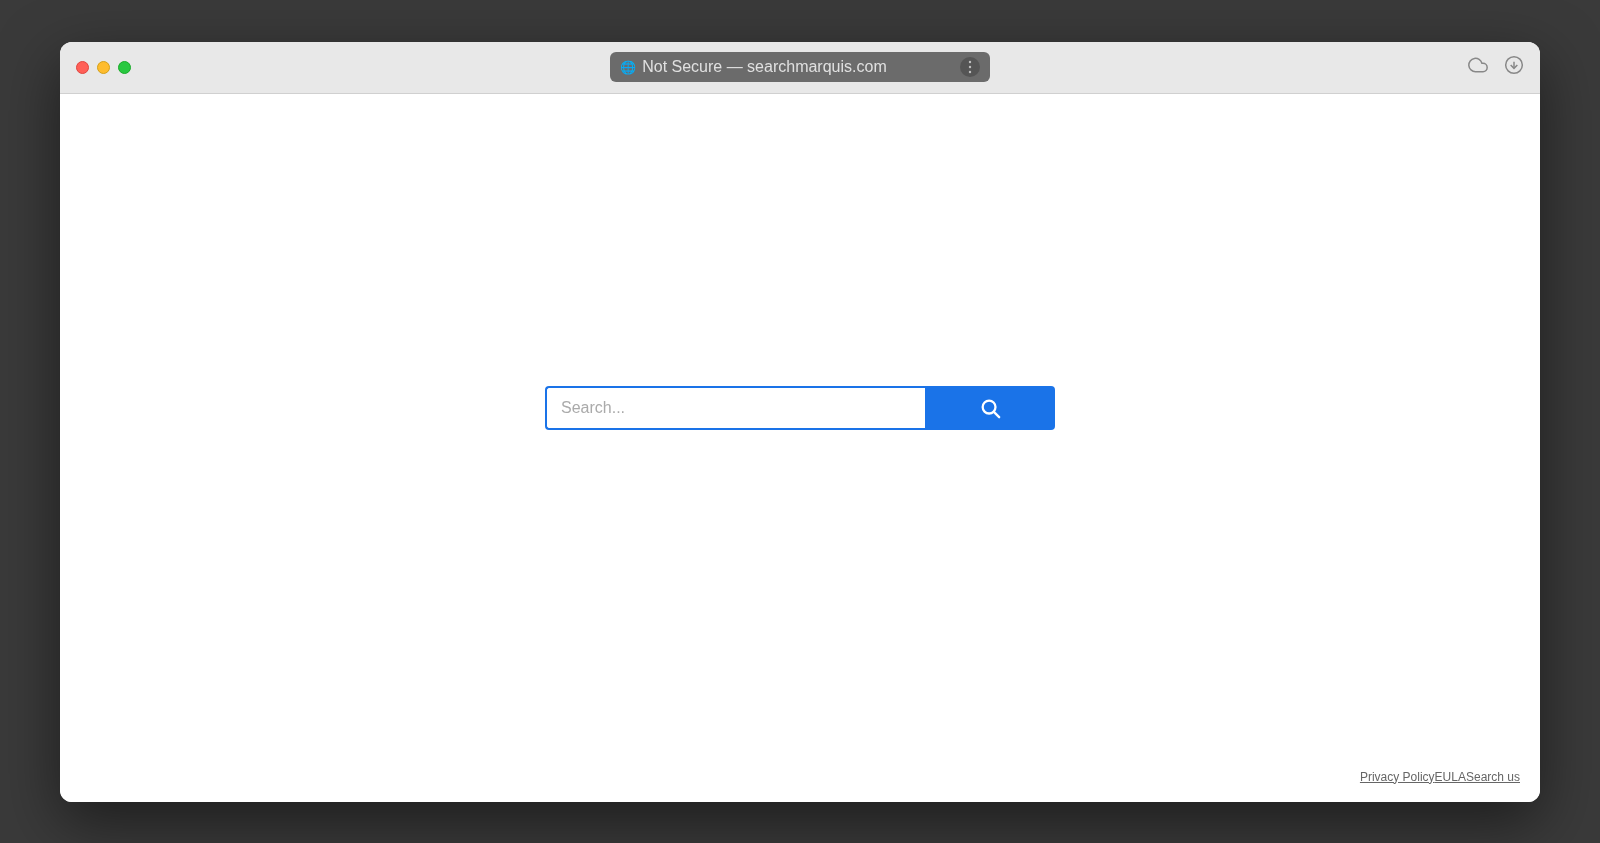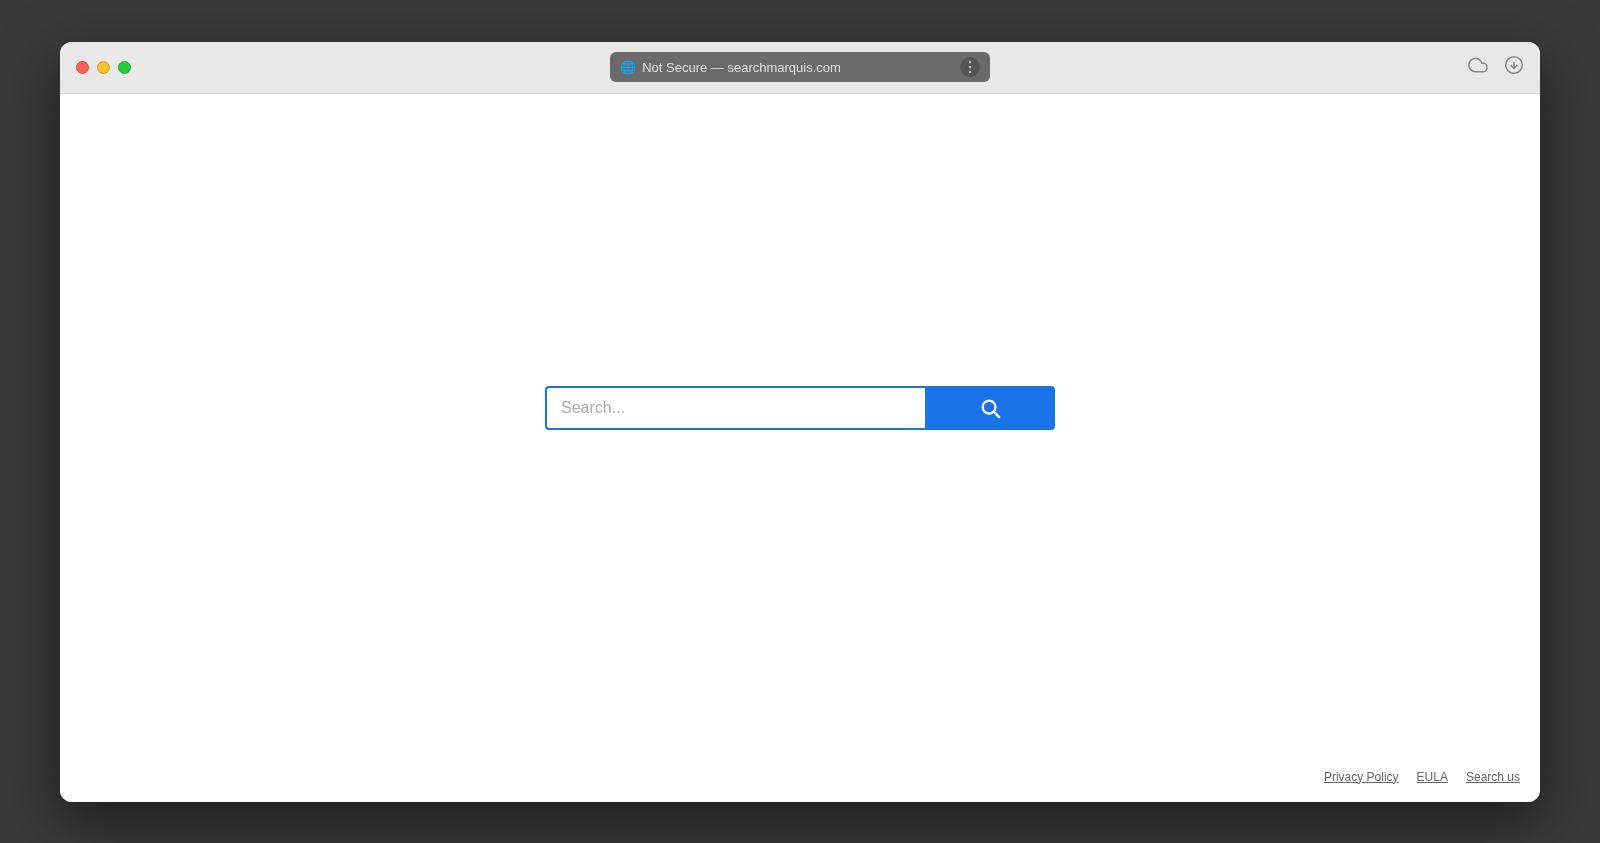--- a/index.html
+++ b/index.html
@@ -88,21 +88,21 @@
     }
 
     .address-bar-globe {
       color: #c0c0c0;
       font-size: 13px;
       flex-shrink: 0;
     }
 
     .address-bar-text {
       color: #e0e0e0;
-      font-size: 13px;
+      font-size: 16px;
       white-space: nowrap;
     }
 
     .address-bar-menu {
       margin-left: auto;
       color: #c0c0c0;
       font-size: 14px;
       cursor: pointer;
       background: #555;
       border-radius: 50%;
@@ -182,21 +182,20 @@
       stroke-linecap: round;
       stroke-linejoin: round;
     }
 
     
     .footer {
       position: absolute;
       bottom: 18px;
       right: 20px;
       display: flex;
-      gap: 18px;
       align-items: center;
     }
 
     .footer-link {
       color: #666;
       font-size: 12px;
       text-decoration: underline;
       cursor: pointer;
     }
   </style>

